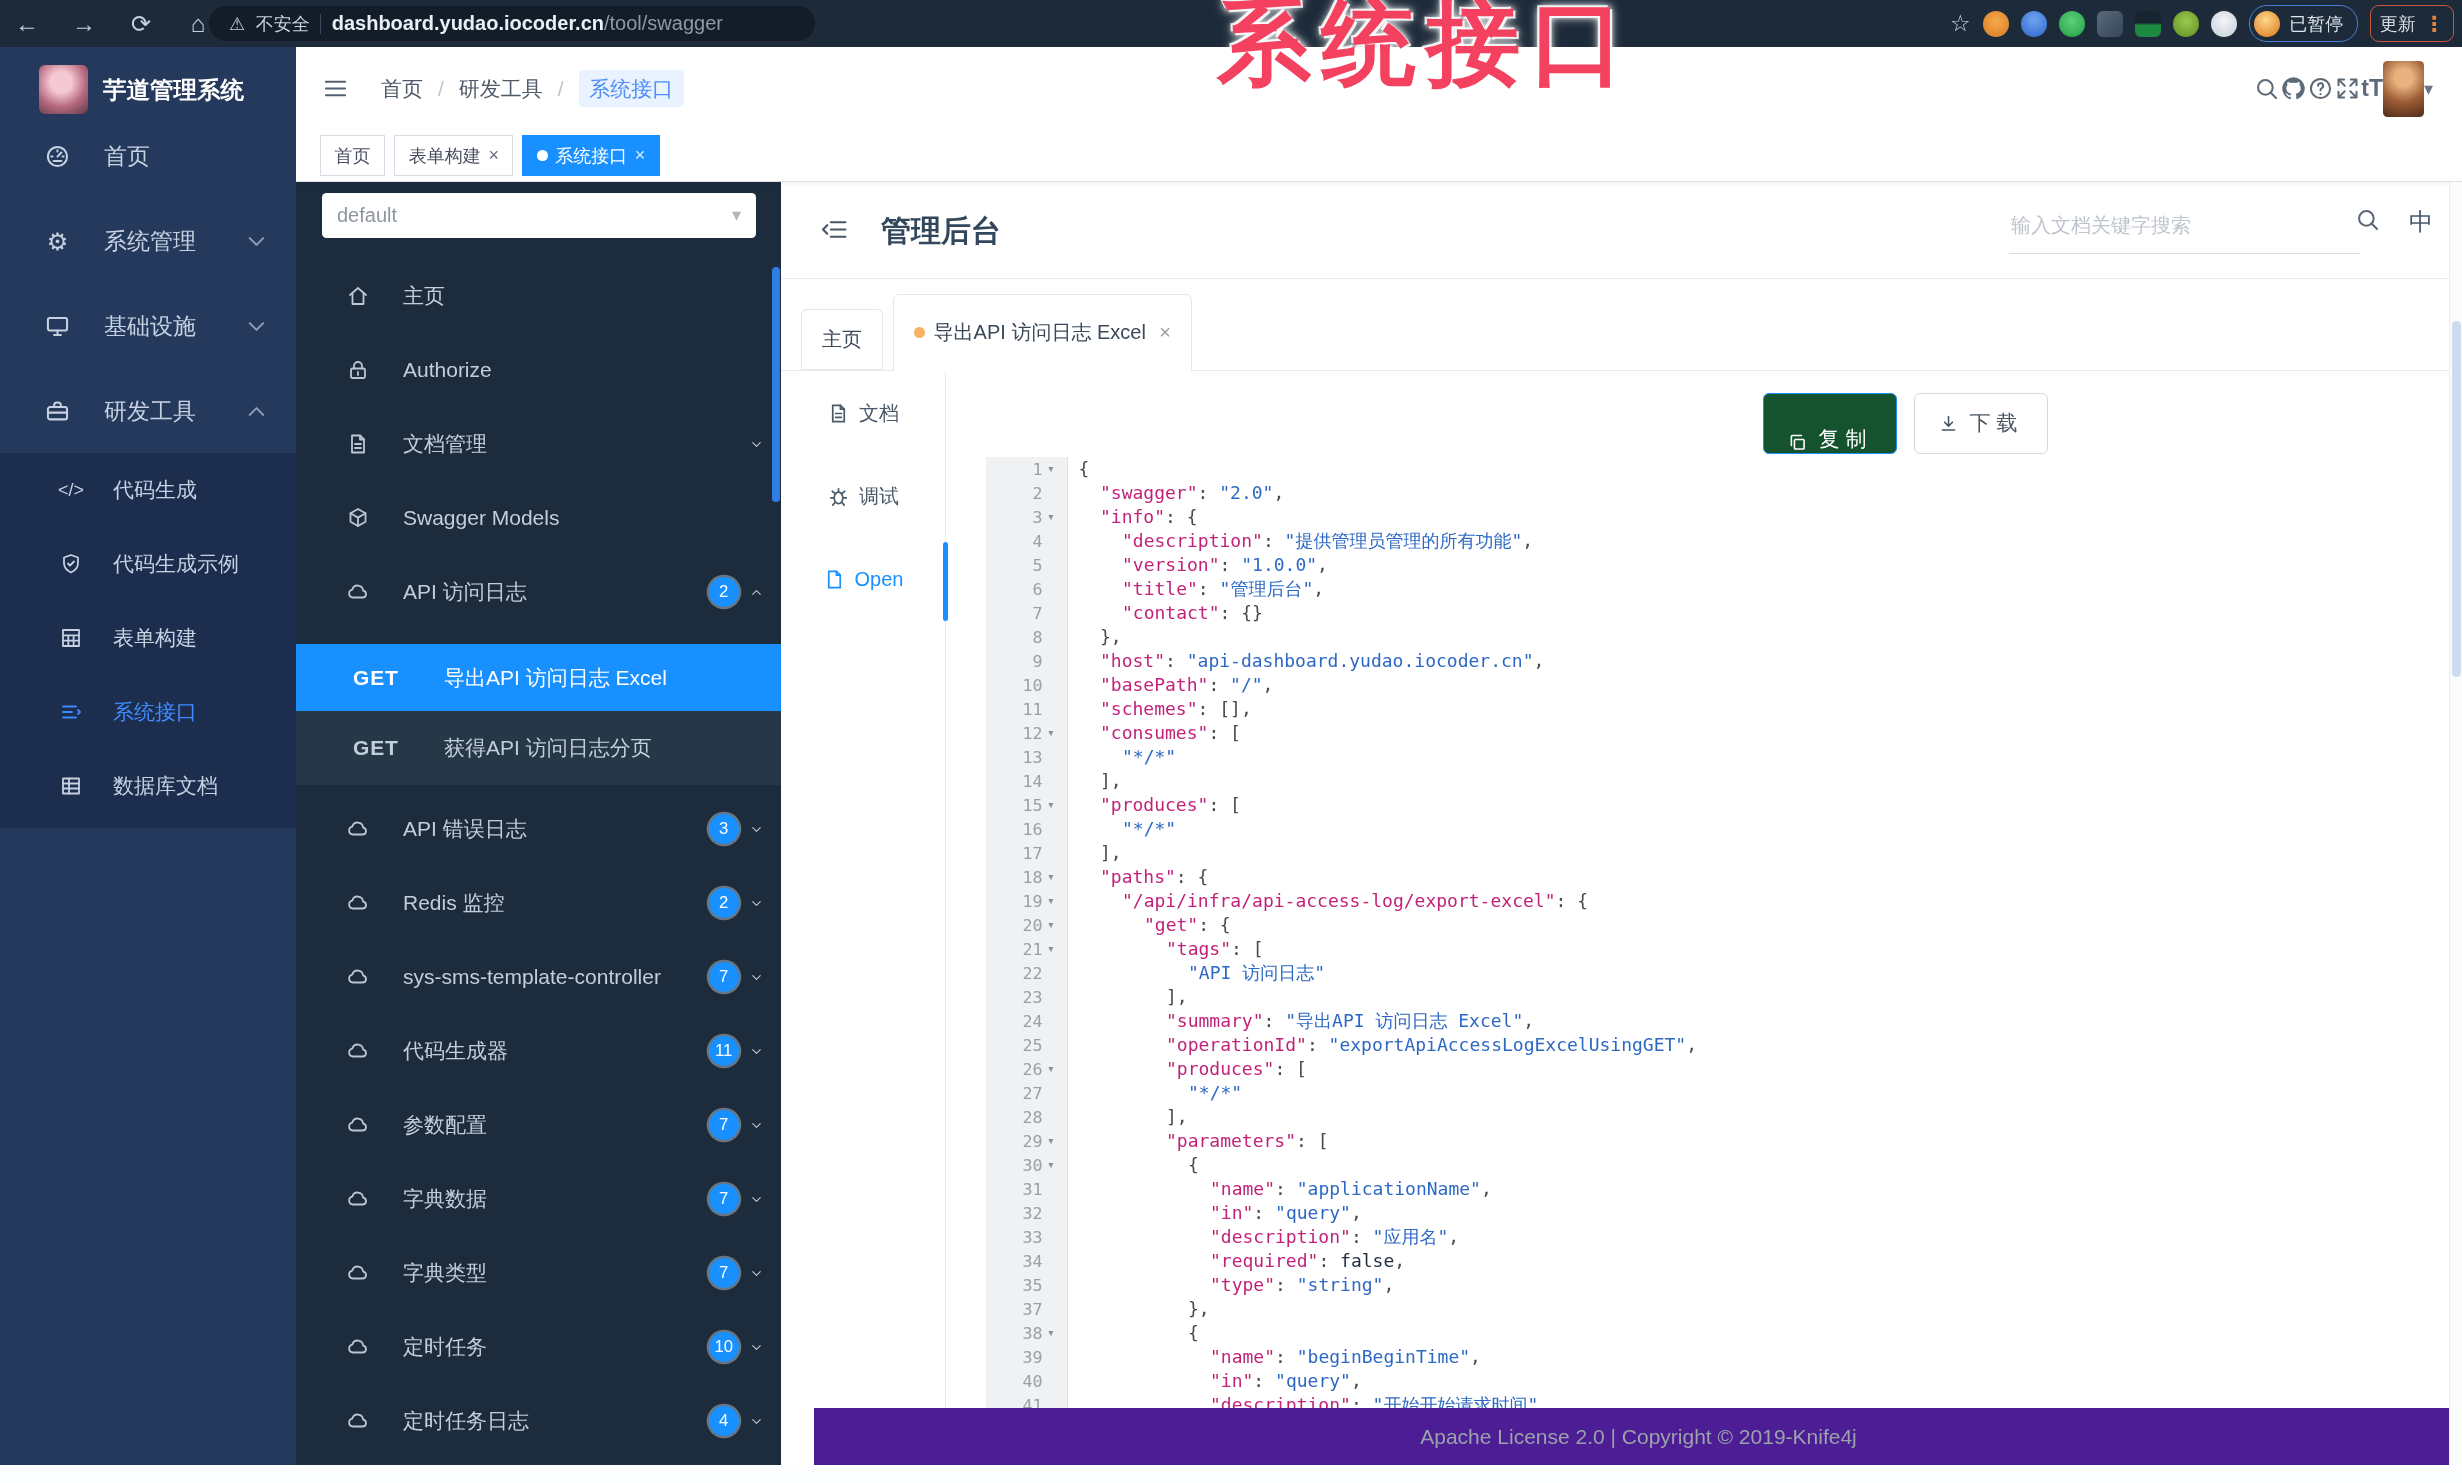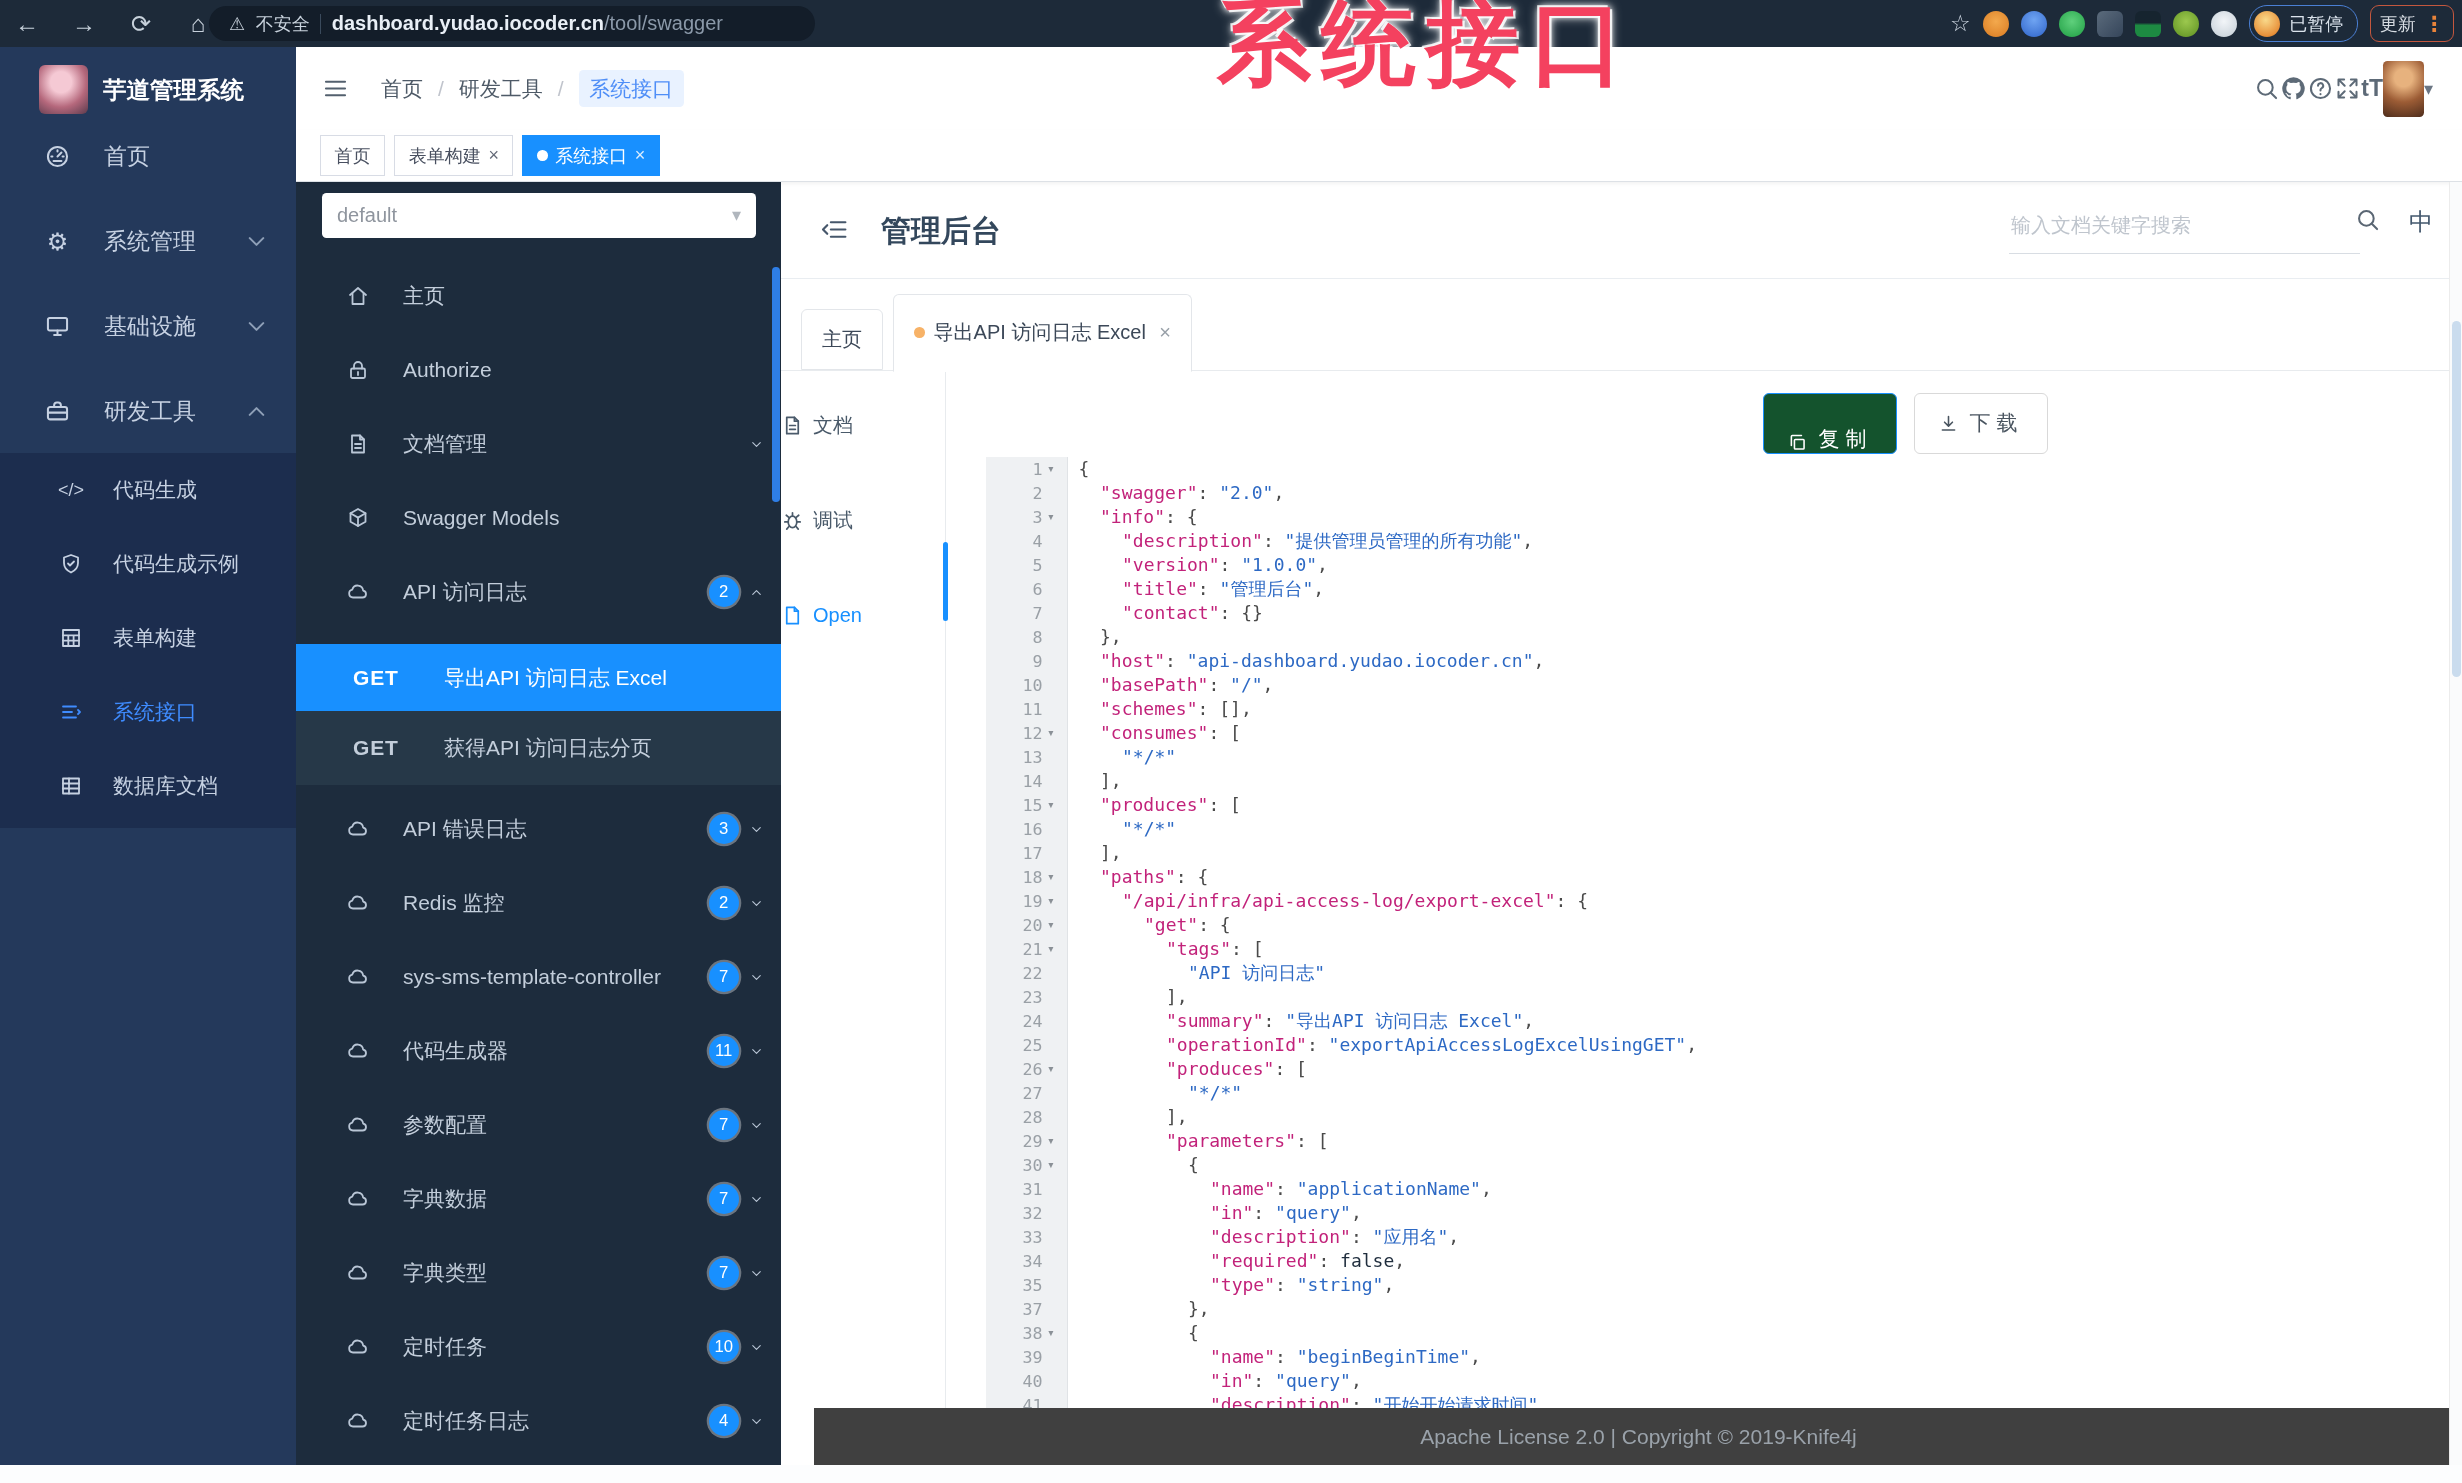--- a/index.html
+++ b/index.html
@@ -116,21 +116,21 @@
   .doc-tabs{position:absolute;left:0;top:97px;width:100%;height:92px;border-bottom:1.5px solid #e8ebee;box-sizing:border-box;}
   .dtab{position:absolute;bottom:0;display:flex;align-items:center;gap:9px;background:#fff;border:0.8px solid #e3e6ea;
         border-radius:6px 6px 0 0;padding:0 20px;font-size:20px;color:#3c4858;cursor:pointer;}
   .dtab.inactive{left:20px;height:59px;}
   .dtab.active{left:112px;height:76px;border-bottom:1.5px solid #fff;bottom:-1.5px;z-index:2;}
   .dtab .dot{width:10.6px;height:10.6px;border-radius:50%;background:#f7b267;}
   .dtab .close{color:#98a0a8;font-size:20px;margin-left:4.5px;}
 
   .doc-body{position:absolute;left:0;top:190px;right:0;bottom:57px;}
   .vtabs{position:absolute;left:0;top:0;width:165px;height:100%;border-right:1.5px solid #e8ebee;box-sizing:border-box;}
-  .vtab{height:83px;display:flex;align-items:center;justify-content:flex-start;gap:9px;font-size:20px;color:#4a5a6a;cursor:pointer;margin-top:12px;}
+  .vtab{height:83px;display:flex;align-items:center;justify-content:center;gap:9px;font-size:20px;color:#4a5a6a;cursor:pointer;}
   .vtab .icn{width:23px;height:23px;}
   .vtab.active{color:#1890ff;}
   .vind{position:absolute;right:-3px;top:170px;width:5.3px;height:79px;background:#1890ff;border-radius:3px;}
 
   .btn{position:absolute;top:20.5px;height:61px;display:inline-flex;align-items:center;gap:10.6px;border-radius:6px;
        font-size:21px;letter-spacing:6px;padding:0 23px;cursor:pointer;box-sizing:border-box;}
   .btn .icn{width:21px;height:21px;letter-spacing:0;}
   .btn-copy{left:982px;background:#14532d;color:#fff;border:0.8px solid #1890ff;align-items:flex-end;}
   .btn-download{left:1133px;background:#fff;color:#4a5560;border:0.8px solid #d9d9d9;} 
 
@@ -139,21 +139,21 @@
   .crow{display:flex;height:24px;line-height:24px;font-size:18px;}
   .gcell{width:82px;flex:none;background:#eff1f3;border-right:1.5px solid #e0e3e6;display:flex;box-sizing:border-box;}
   .ln{flex:1;text-align:right;padding-right:4.5px;color:#9aa0a6;font-size:16.7px;}
   .fold{width:20px;color:#8a9096;font-size:13px;line-height:24px;}
   .ccell{white-space:pre;color:#444;}
   .tk-k{color:#c2227a;}
   .tk-s{color:#2d69c4;}
   .tk-p{color:#4a4a4a;}
   .tk-b{color:#1f2d3d;}
 
-  .mc-footer{position:absolute;left:0;right:0;bottom:0;height:57px;background:#404040;display:flex;align-items:center;
+  .mc-footer{position:absolute;left:0;right:0;bottom:0;height:57px;background:#4c1d95;display:flex;align-items:center;
              justify-content:center;color:#9aa2aa;font-size:21px;margin-left:33px;}
 
   .right-scroll{position:absolute;right:0;top:182px;width:12px;height:1283px;background:#fafbfc;border-left:0.8px solid #ececec;z-index:25;}
   .right-thumb{position:absolute;left:1.5px;top:139px;width:9px;height:356px;background:#cadcee;border-radius:4.5px;}
 
   .bottom-strip{position:absolute;left:0;top:1465px;width:2462px;height:18px;background:#fcfdfe;z-index:40;}
 
   .wm{position:absolute;left:1217px;top:-20px;font-size:94px;font-weight:bold;letter-spacing:10.6px;color:#f4415f;z-index:60;
       text-shadow:0 0 6px #fff,0 0 12px #fff,2.3px 2.3px 0 rgba(255,255,255,.85),-2.3px -2.3px 0 rgba(255,255,255,.85);pointer-events:none;}
 </style>

